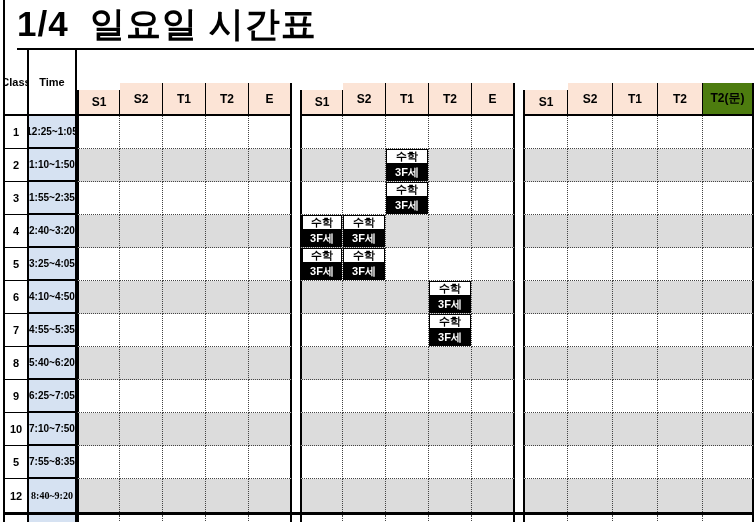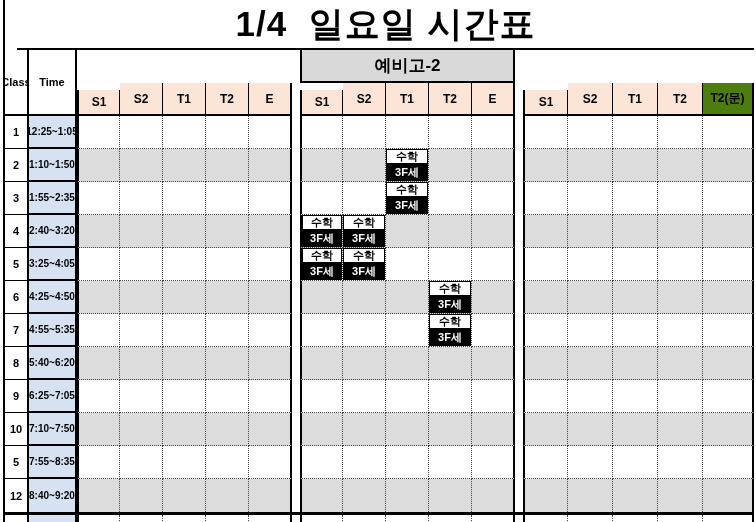--- a/index.html
+++ b/index.html
@@ -4,21 +4,21 @@
 <style>
   html,body { margin:0; padding:0; }
   body {
     width:756px; height:522px; overflow:hidden; background:#fff;
     font-family:"Liberation Sans", sans-serif; color:#000;
   }
   * { box-sizing:border-box; }
   .sheet { position:absolute; left:3px; top:0; width:751px; border-left:2px solid #000; }
   .title-row {
     height:50px; border-bottom:2px solid #000;
-    display:flex; align-items:center; justify-content:center;margin-left:12px;
+    display:flex; align-items:center; justify-content:flex-start;margin-left:12px;
   }
   .title-row span { font-size:35px; font-weight:bold; letter-spacing:1px; white-space:pre; }
   .g {
     display:grid;
     grid-template-columns:22px 50px repeat(5,43px) 8px repeat(5,43px) 8px repeat(4,45px) 51px;
     grid-template-rows:repeat(14,33px);
     border-bottom:3px solid #000;
     width:749px;
   }
   .g2 {
@@ -31,21 +31,21 @@
   .clas-h { grid-row:1/3; grid-column:1; border-bottom:2px solid #000; font-weight:bold; font-size:11px; white-space:nowrap; }
   .time-h { grid-row:1/3; grid-column:2; border-left:2px solid #000; border-right:2px solid #000; border-bottom:2px solid #000; font-weight:bold; font-size:11px; }
   .ghead { border-left:2px solid #000; border-right:2px solid #000; border-bottom:2px solid #000; font-weight:bold; font-size:17px; }
   .gap { background:#fff; }
   .sub { border-bottom:2px solid #000; border-right:1px solid #000; font-weight:bold; font-size:12px; }
   .sub.first { border-left:2px solid #000;margin-top:7px; }
   .sub.last { border-right:2px solid #000; }
   .rn { font-weight:bold; font-size:11px; border-bottom:1px solid #000; }
   .rn.lastrow { border-bottom:none; }
   .tm { border-left:2px solid #000; border-right:2px solid #000; border-bottom:2px solid #000; font-weight:bold; font-size:10px; white-space:nowrap; }
-  .tm.lastrow { border-bottom:none; }
+  .tm.lastrow { border-bottom:none;font-family:Liberation Serif, serif; }
   .bc { border-right:1px dotted #444; border-bottom:1px dotted #444; }
   .bc.first { border-left:2px solid #000; }
   .bc.seclast { border-right:2px solid #000; }
   .bc.lastrow { border-bottom:none; }
   .entry { position:absolute; top:-1px; left:-1px; right:-1px; bottom:-1px; display:flex; flex-direction:column; z-index:2; }
   .entry-subject { height:50%; background:#fff; border:2px solid #000; display:flex; align-items:center; justify-content:center; font-weight:bold; font-size:11px; }
   .entry-room { height:50%; border:2px solid #000; border-top:none; display:flex; align-items:center; justify-content:center; font-weight:bold; font-size:11px; }
   .p { border-right:1px dotted #444; }
   .p.first { border-left:2px solid #000; }
   .p.seclast { border-right:2px solid #000; }
@@ -54,21 +54,20 @@
 </head>
 <body>
 
 <div class="sheet">
   <div class="title-row">
     <span>1/4  일요일 시간표</span>
   </div>
   <div class="g">
       <div class="c clas-h">Class</div>
       <div class="c time-h">Time</div>
-      <div class="c ghead" style="grid-area: 1 / 9 / auto / span 5; background: rgb(217, 217, 217);">예비고-2</div>
       <div class="c gap" style="grid-area: 1 / 8 / 15;"></div>
       <div class="c gap" style="grid-area: 1 / 14 / 15;"></div>
       <div class="c sub first" style="grid-area: 2 / 3; background: rgb(252, 228, 214);">S1</div>
       <div class="c sub" style="grid-area: 2 / 4; background: rgb(252, 228, 214);">S2</div>
       <div class="c sub" style="grid-area: 2 / 5; background: rgb(252, 228, 214);">T1</div>
       <div class="c sub" style="grid-area: 2 / 6; background: rgb(252, 228, 214);">T2</div>
       <div class="c sub last" style="grid-area: 2 / 7; background: rgb(252, 228, 214);">E</div>
       <div class="c sub first" style="grid-area: 2 / 9; background: rgb(252, 228, 214);">S1</div>
       <div class="c sub" style="grid-area: 2 / 10; background: rgb(252, 228, 214);">S2</div>
       <div class="c sub" style="grid-area: 2 / 11; background: rgb(252, 228, 214);">T1</div>
@@ -188,21 +187,21 @@
       </div>
       <div class="c bc" style="grid-area: 7 / 11;"></div>
       <div class="c bc" style="grid-area: 7 / 12;"></div>
       <div class="c bc seclast" style="grid-area: 7 / 13;"></div>
       <div class="c bc first" style="grid-area: 7 / 15;"></div>
       <div class="c bc" style="grid-area: 7 / 16;"></div>
       <div class="c bc" style="grid-area: 7 / 17;"></div>
       <div class="c bc" style="grid-area: 7 / 18;"></div>
       <div class="c bc seclast" style="grid-area: 7 / 19;"></div>
       <div class="c rn" style="grid-area: 8 / 1;">6</div>
-      <div class="c tm" style="grid-area: 8 / 2; background: rgb(214, 226, 242);">4:25~4:50</div>
+      <div class="c tm" style="grid-area: 8 / 2; background: rgb(214, 226, 242);">4:10~4:50</div>
       <div class="c bc first" style="grid-area: 8 / 3; background: rgb(220, 220, 220);"></div>
       <div class="c bc" style="grid-area: 8 / 4; background: rgb(220, 220, 220);"></div>
       <div class="c bc" style="grid-area: 8 / 5; background: rgb(220, 220, 220);"></div>
       <div class="c bc" style="grid-area: 8 / 6; background: rgb(220, 220, 220);"></div>
       <div class="c bc seclast" style="grid-area: 8 / 7; background: rgb(220, 220, 220);"></div>
       <div class="c bc first" style="grid-area: 8 / 9; background: rgb(220, 220, 220);"></div>
       <div class="c bc" style="grid-area: 8 / 10; background: rgb(220, 220, 220);"></div>
       <div class="c bc" style="grid-area: 8 / 11; background: rgb(220, 220, 220);"></div>
       <div class="c bc" style="grid-area: 8 / 12; background: rgb(220, 220, 220);">
         <div class="entry">

